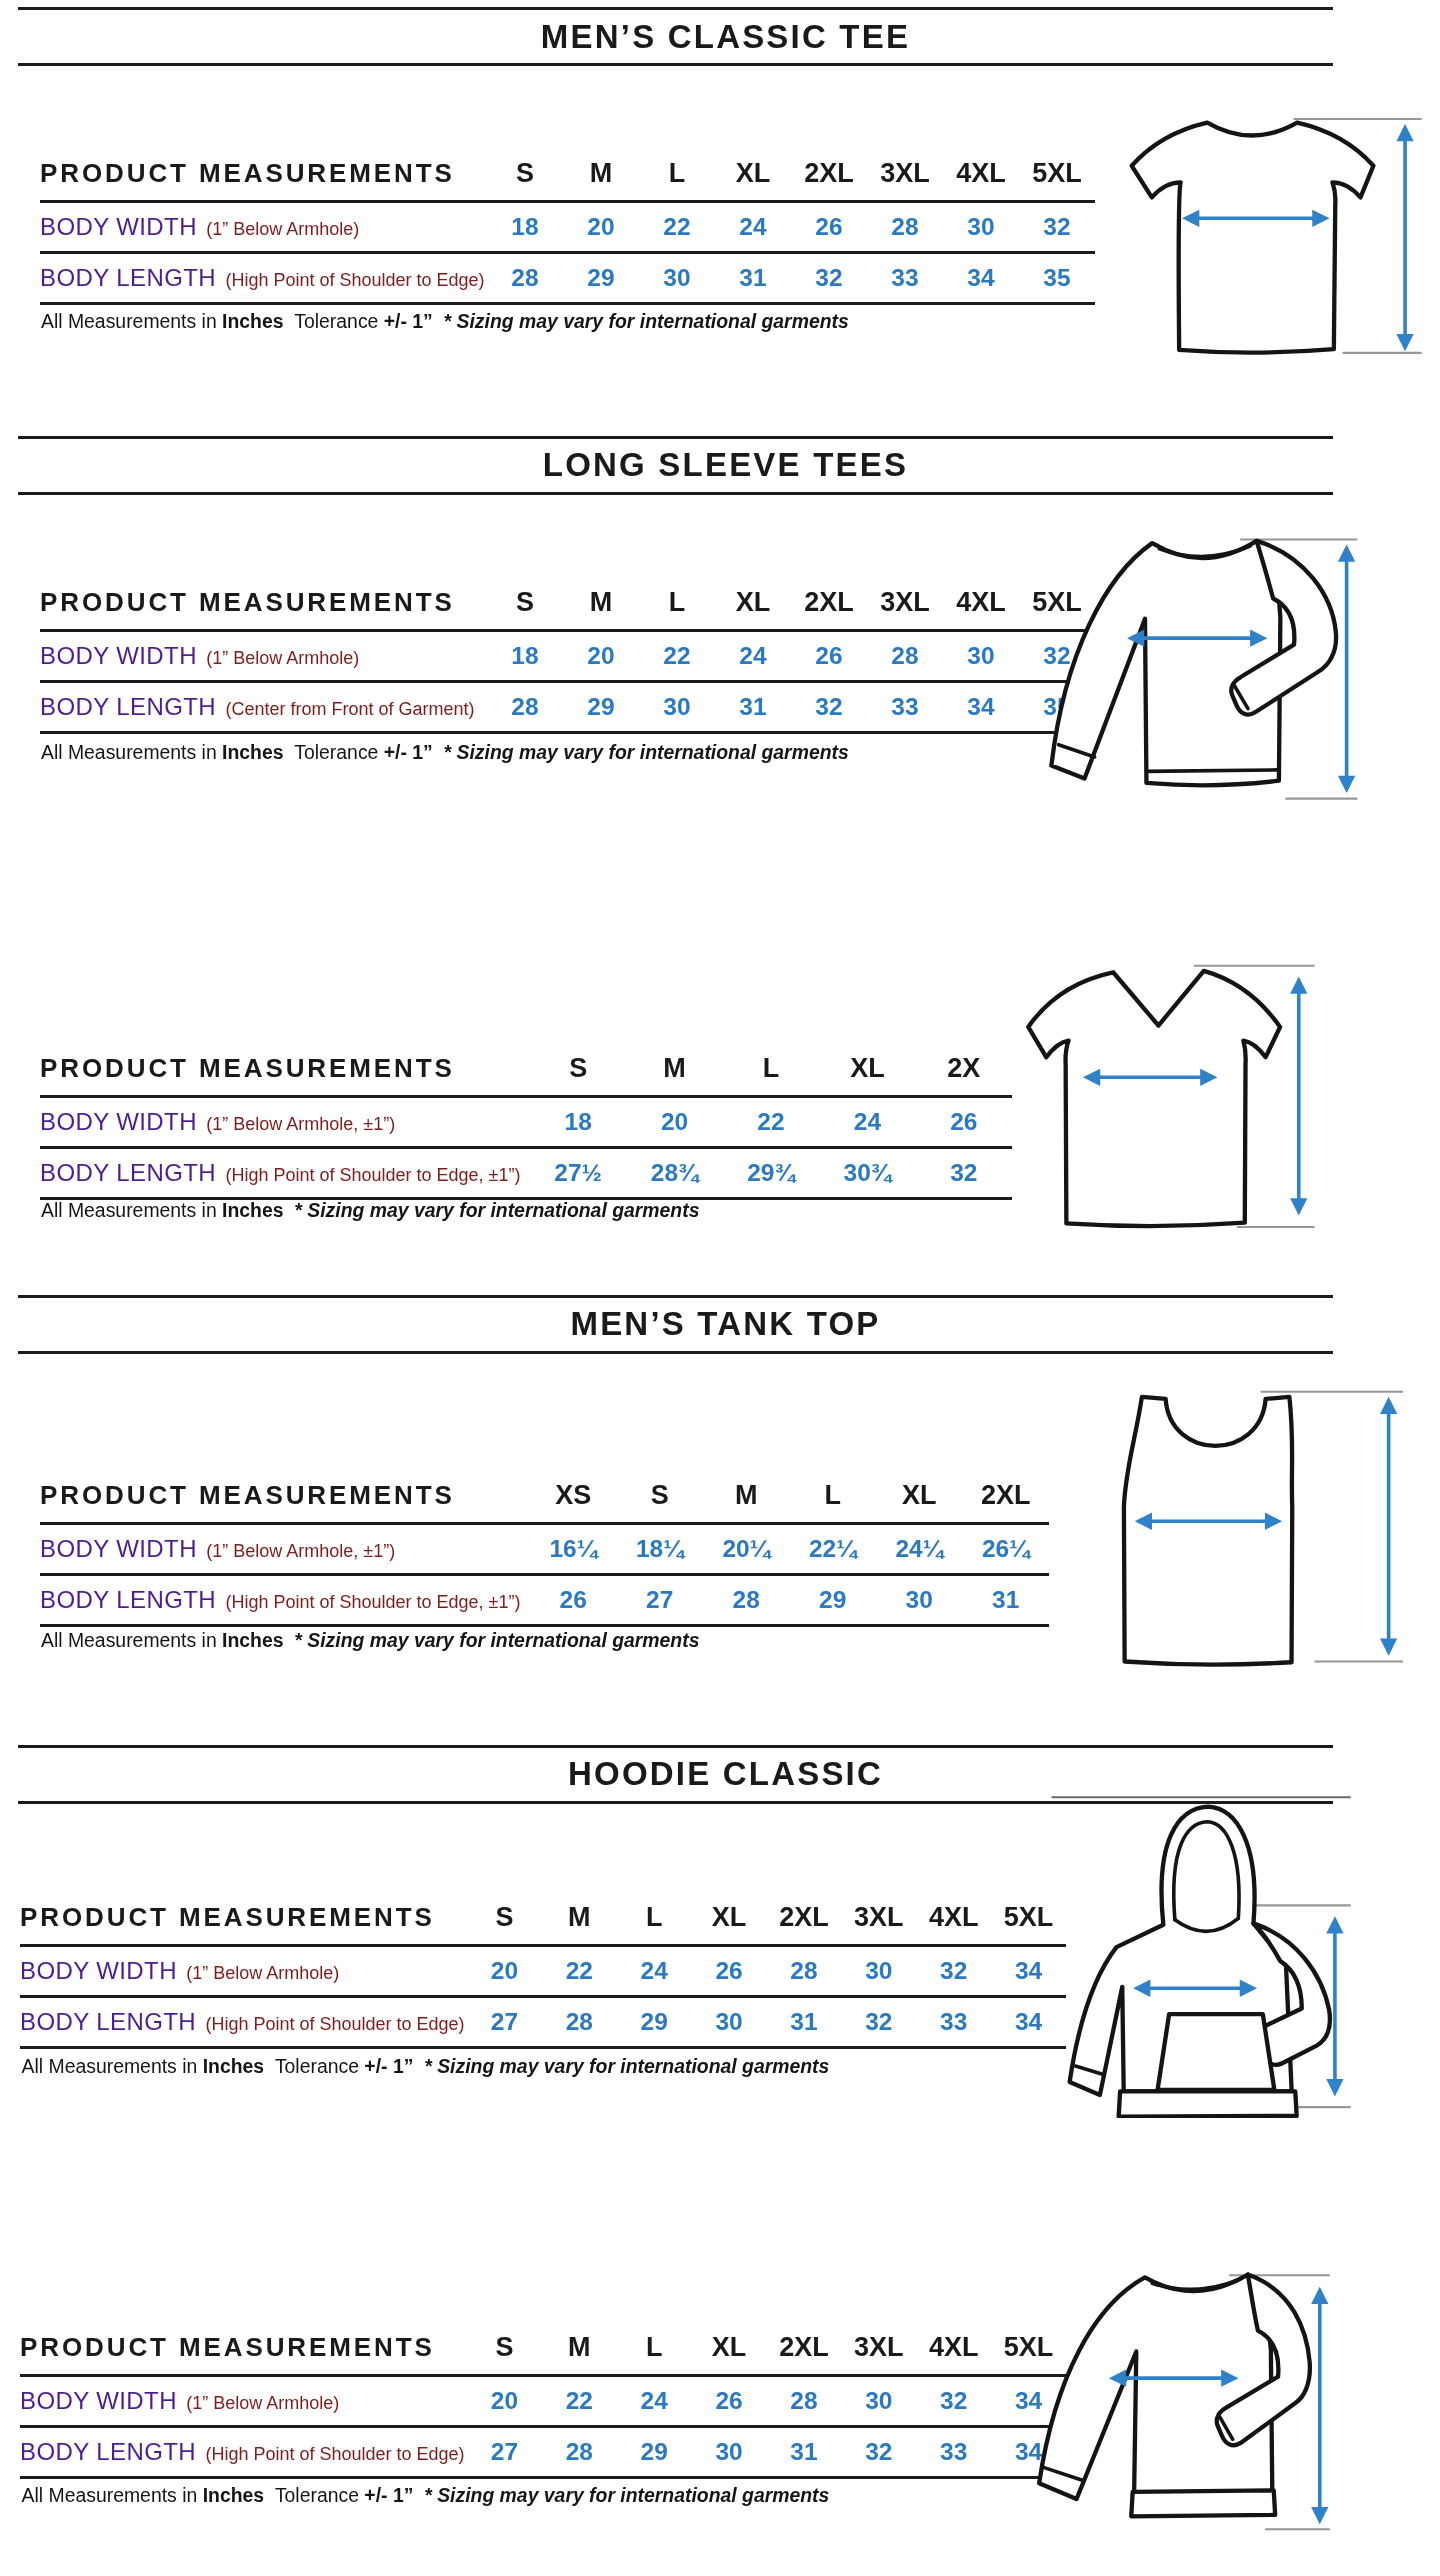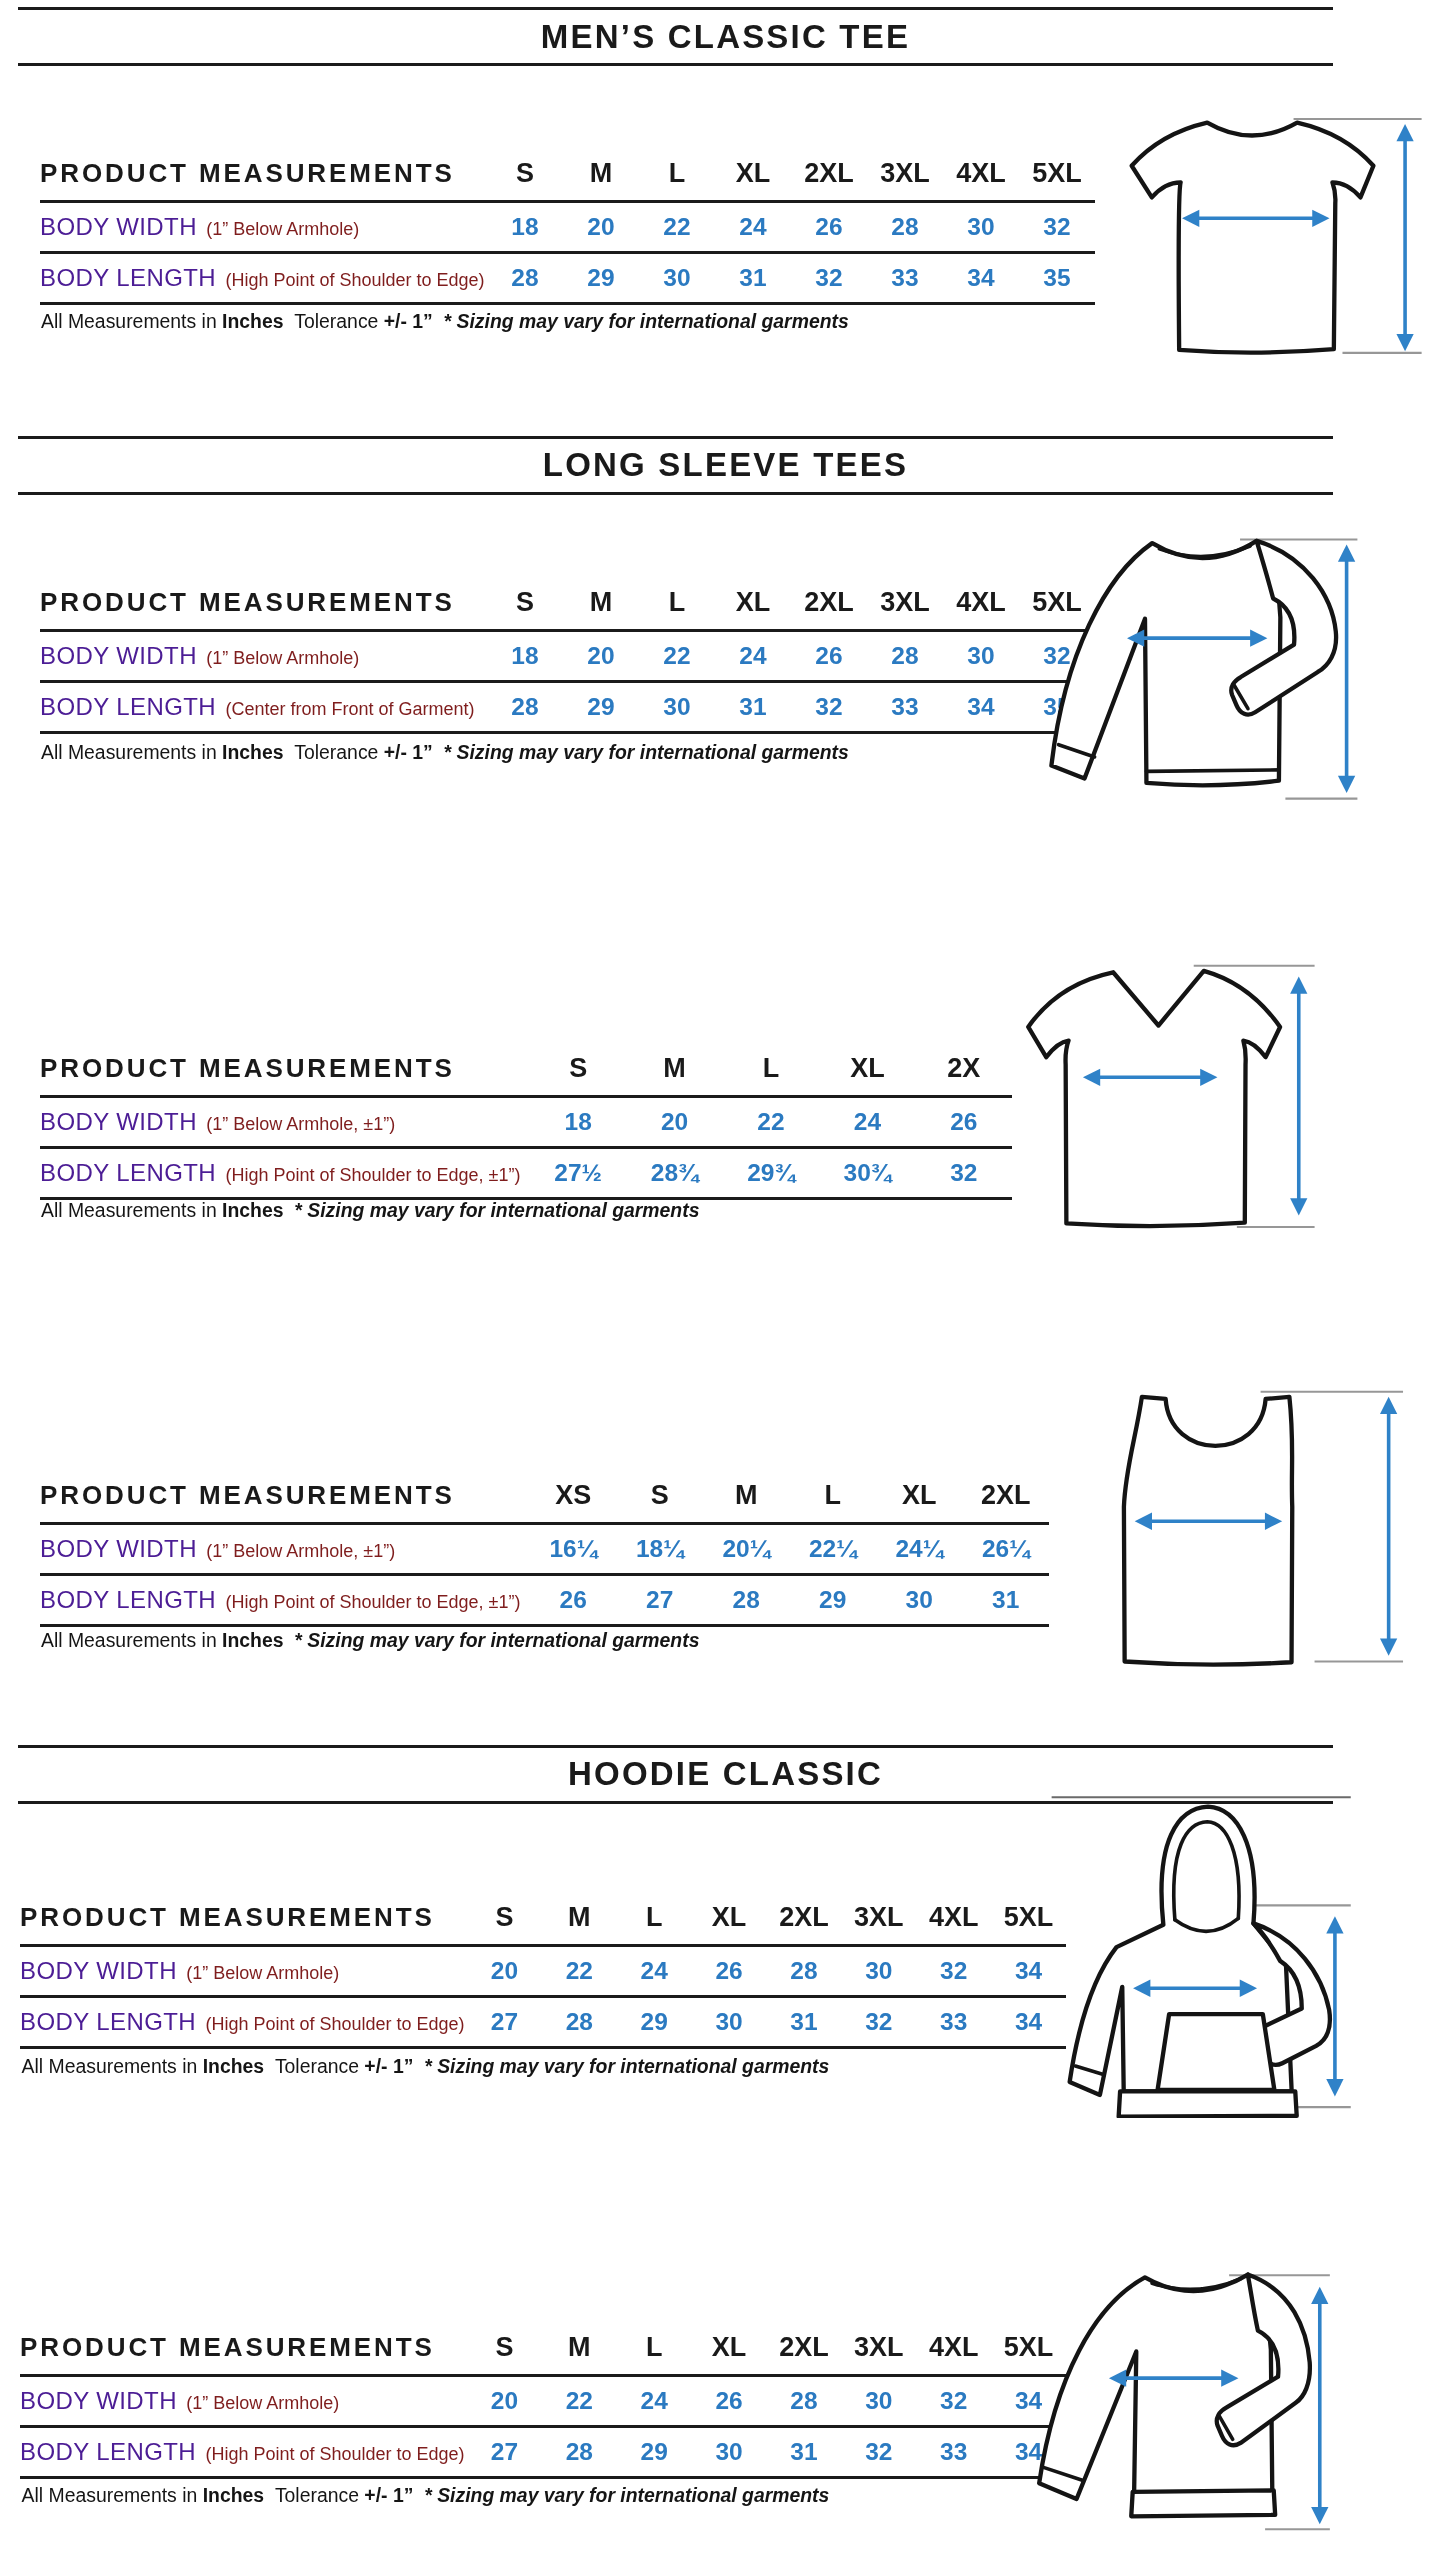--- a/index.html
+++ b/index.html
@@ -250,20 +250,25 @@
         <g>
           <line class="bluearrow" x1="408" y1="48" x2="408" y2="344"></line>
           <polygon class="bluehead" points="408,30 396,54 420,54"></polygon>
           <polygon class="bluehead" points="408,362 396,338 420,338"></polygon>
         </g>
       </svg>
     </div>
   </section>
 
   <section class="sec" style="top:1295px;height:450px;">
+    <div class="band">
+      <div class="bar"></div>
+      <h2>MEN’S TANK TOP</h2>
+      <div class="bar"></div>
+    </div>
     <div class="tbl" style="top:174px;left:40px;width:1009px;">
       <div class="thead g6">
         <div class="hlabel">PRODUCT MEASUREMENTS</div>
         <div class="hsize">XS</div>
         <div class="hsize">S</div>
         <div class="hsize">M</div>
         <div class="hsize">L</div>
         <div class="hsize">XL</div>
         <div class="hsize">2XL</div>
       </div>

